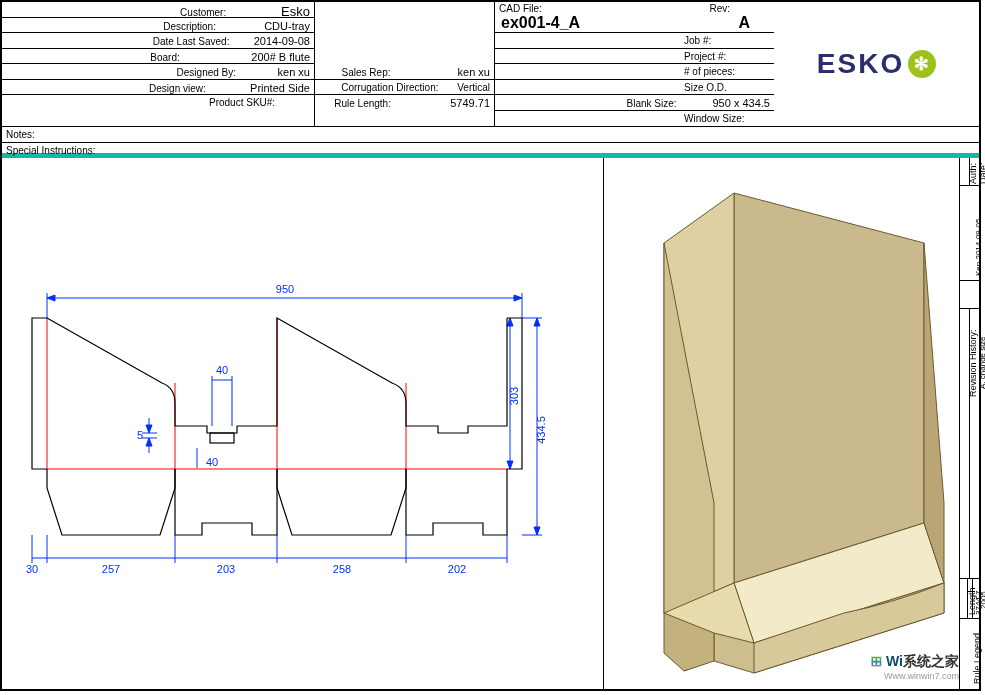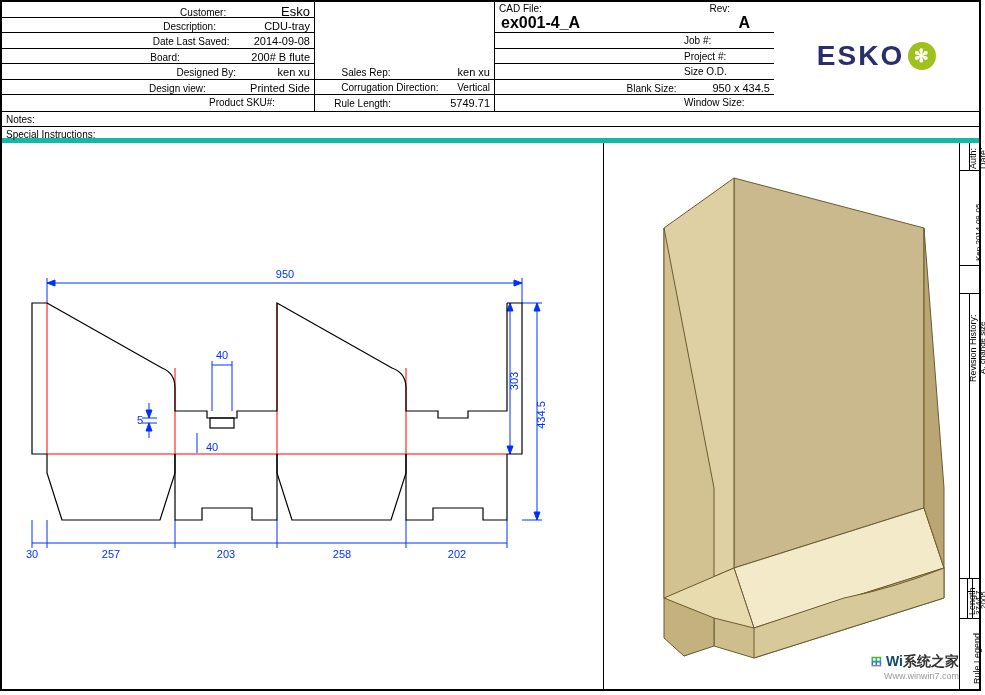--- a/index.html
+++ b/index.html
@@ -133,20 +133,24 @@
       </div>
       <div class="cell">
           <span class="lab">Job #:</span>
           <span class="val"></span>
         </div>
       <div class="cell">
           <span class="lab">Project #:</span>
           <span class="val"></span>
         </div>
       <div class="cell">
+          <span class="lab"># of pieces:</span>
+          <span class="val"></span>
+        </div>
+      <div class="cell">
           <span class="lab">Size O.D.</span>
           <span class="val"></span>
         </div>
       <div class="cell">
           <span class="lab">Blank Size:</span>
           <span class="val">950 x 434.5</span>
         </div>
       <div class="cell last">
           <span class="lab">Window Size:</span>
           <span class="val"></span>

